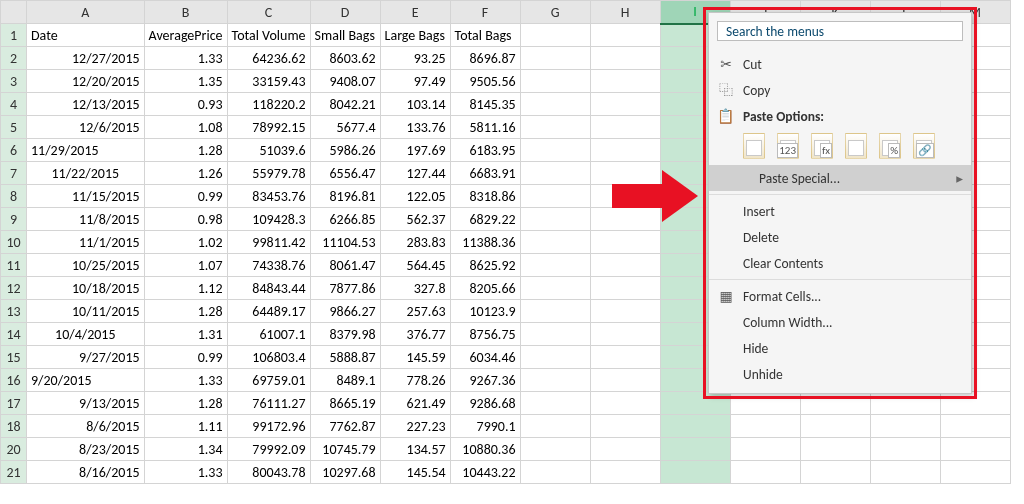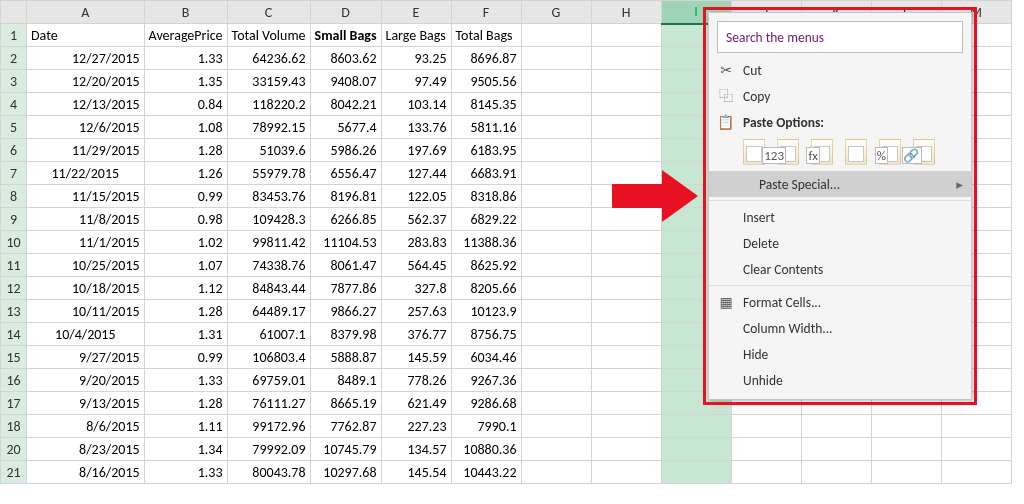--- a/index.html
+++ b/index.html
@@ -85,28 +85,28 @@
     left: 708px; top: 12px;
     width: 264px;
     background: #f5f5f5;
     border: 1px solid #c6c6c6;
     box-shadow: 2px 2px 6px rgba(0,0,0,.25);
     outline: 3px solid #e81123;
     outline-offset: 2px;
     padding-bottom: 6px;
   }
   .menu .search {
-    margin: 8px 8px 4px 8px;
-    height: 32px;
+    margin: 8px 8px 10px 8px;
+    height: 20px;
     border: 1px solid #bdbdbd;
     background: #fff;
     display: flex;
     align-items: center;
     padding: 0 8px;
-    color: #701a75;
+    color: #0c4a6e;
     font-size: 13.5px;
   }
   .menu .item {
     display: flex;
     align-items: center;
     height: 26px;
     padding: 0 8px 0 6px;
     color: #333;
     font-size: 13.5px;
     position: relative;
@@ -130,22 +130,22 @@
     border: 1px solid #b8860b55;
     border-radius: 1px;
     background: linear-gradient(#fff,#f0e5c9);
     position: relative;
   }
   .pbtn::before {
     content:""; position:absolute; left:2px; top:6px; right:2px; bottom:2px;
     background:#fff; border:1px solid #c9c9c9;
   }
   .pbtn .tag {
-    position:absolute; right:12px; bottom:0;
-    font-size:13px; background:#fff; padding:0 1px;
+    position:absolute; right:0; bottom:0;
+    font-size:11px; background:#fff; padding:0 1px;
     border:1px solid #bbb; color:#555;
   }
 </style>
 </head>
 <body>
 
 <table class="grid">
   <thead>
     <tr>
       <th style="width:26px"></th>
@@ -163,21 +163,21 @@
       <th class="colL">L</th>
       <th class="colM">M</th>
     </tr>
   </thead>
   <tbody id="tbody">
       <tr>
         <td class="rowhdr selshade">1</td>
         <td class="colA ltext" style="white-space: nowrap; overflow: hidden;">Date</td>
         <td class="colB ltext" style="white-space: nowrap; overflow: hidden;">AveragePrice</td>
         <td class="colC ltext ants-left" style="white-space: nowrap; overflow: hidden;">Total Volume</td>
-        <td class="colD ltext ants-left" style="white-space: nowrap; overflow: hidden; font-weight: bold;">Small Bags</td>
+        <td class="colD ltext ants-left" style="white-space: nowrap; overflow: hidden;">Small Bags</td>
         <td class="colE ltext ants-left" style="white-space: nowrap; overflow: hidden;">Large Bags</td>
         <td class="colF ltext ants-right" style="white-space: nowrap; overflow: hidden;">Total Bags</td>
         <td class="colG"></td>
         <td class="colH"></td>
         <td class="colI selcol"></td>
         <td class="colJ"></td>
         <td class="colK"></td>
         <td class="colL"></td>
         <td class="colM"></td>
       </tr>
@@ -209,21 +209,21 @@
         <td class="colH"></td>
         <td class="colI selcol"></td>
         <td class="colJ"></td>
         <td class="colK"></td>
         <td class="colL"></td>
         <td class="colM"></td>
       </tr>
       <tr>
         <td class="rowhdr selshade">4</td>
         <td class="colA" style="text-align: right;">12/13/2015</td>
-        <td class="colB">0.84</td>
+        <td class="colB">0.93</td>
         <td class="colC ants-left">118220.2</td>
         <td class="colD ants-left">8042.21</td>
         <td class="colE ants-left">103.14</td>
         <td class="colF ants-right">8145.35</td>
         <td class="colG"></td>
         <td class="colH"></td>
         <td class="colI selcol"></td>
         <td class="colJ"></td>
         <td class="colK"></td>
         <td class="colL"></td>
@@ -240,21 +240,21 @@
         <td class="colG"></td>
         <td class="colH"></td>
         <td class="colI selcol"></td>
         <td class="colJ"></td>
         <td class="colK"></td>
         <td class="colL"></td>
         <td class="colM"></td>
       </tr>
       <tr>
         <td class="rowhdr selshade">6</td>
-        <td class="colA" style="text-align: right;">11/29/2015</td>
+        <td class="colA" style="text-align: left;">11/29/2015</td>
         <td class="colB">1.28</td>
         <td class="colC ants-left">51039.6</td>
         <td class="colD ants-left">5986.26</td>
         <td class="colE ants-left">197.69</td>
         <td class="colF ants-right">6183.95</td>
         <td class="colG"></td>
         <td class="colH"></td>
         <td class="colI selcol"></td>
         <td class="colJ"></td>
         <td class="colK"></td>
@@ -400,21 +400,21 @@
         <td class="colG"></td>
         <td class="colH"></td>
         <td class="colI selcol"></td>
         <td class="colJ"></td>
         <td class="colK"></td>
         <td class="colL"></td>
         <td class="colM"></td>
       </tr>
       <tr>
         <td class="rowhdr selshade">16</td>
-        <td class="colA" style="text-align: right;">9/20/2015</td>
+        <td class="colA" style="text-align: left;">9/20/2015</td>
         <td class="colB">1.33</td>
         <td class="colC ants-left">69759.01</td>
         <td class="colD ants-left">8489.1</td>
         <td class="colE ants-left">778.26</td>
         <td class="colF ants-right">9267.36</td>
         <td class="colG"></td>
         <td class="colH"></td>
         <td class="colI selcol"></td>
         <td class="colJ"></td>
         <td class="colK"></td>

